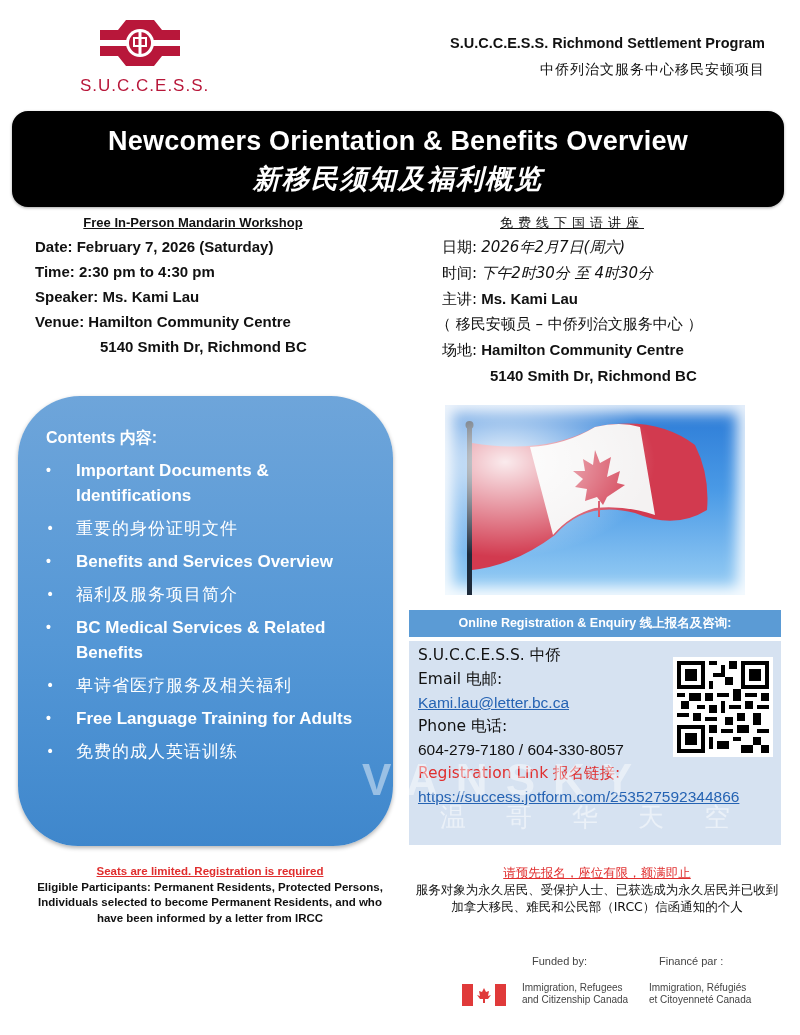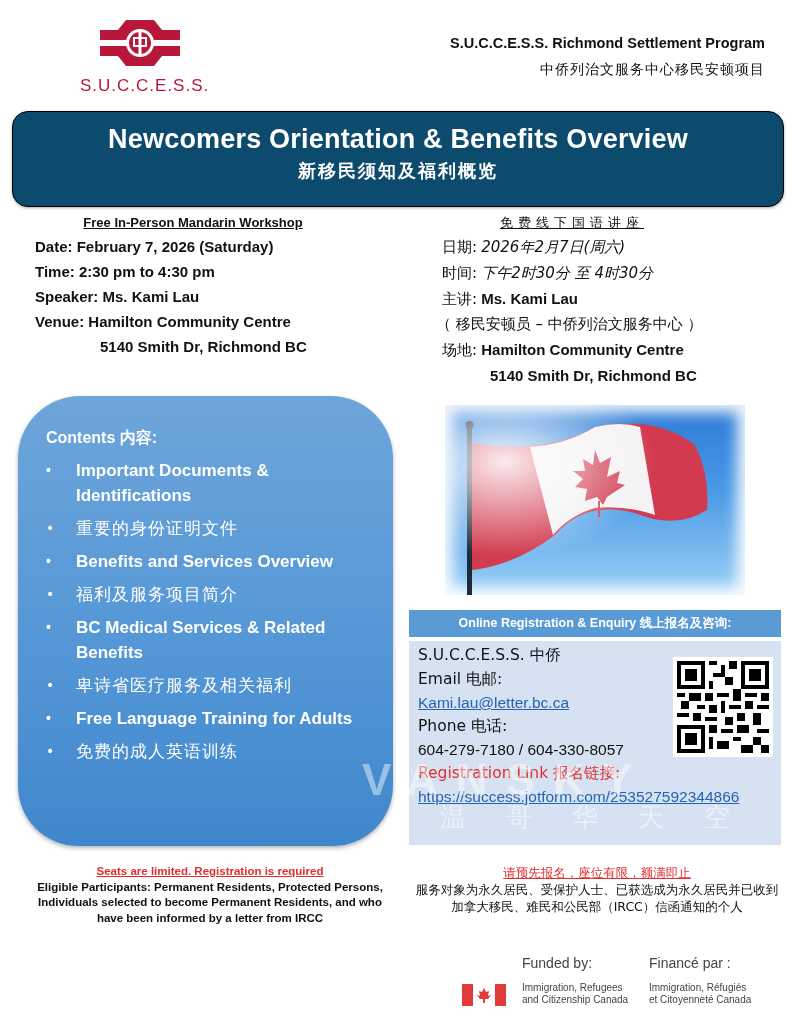--- a/index.html
+++ b/index.html
@@ -8,23 +8,23 @@
 
     
     .logo { position: absolute; left: 78px; top: 20px; width: 125px; height: 80px; }
     .logo svg { display: block; margin-left: 22px; }
     .logo-text { position: absolute; left: 2px; top: 56px; font-family: "Liberation Sans", sans-serif; font-size: 17px; color: #b8173a; letter-spacing: 1px; }
 
     .org-en { position: absolute; right: 35px; top: 35px; font-family: "Liberation Sans", sans-serif; font-weight: bold; font-size: 14.5px; color: #111; }
     .org-zh { position: absolute; right: 35px; top: 61px; font-family: "DejaVu Sans", sans-serif; font-size: 14px; color: #111; letter-spacing: 1px; }
 
     
-    .banner { position: absolute; left: 12px; top: 111px; width: 772px; height: 96px; background: #0c4a6e; border-radius: 16px; box-shadow: 0 1px 3px rgba(0,0,0,0.35); border: 1px solid #000000; text-align: center; color: #fff; }
+    .banner { position: absolute; left: 12px; top: 111px; width: 772px; height: 96px; background: #000000; border-radius: 16px; box-shadow: 0 1px 3px rgba(0,0,0,0.35); border: 3px solid #000000; text-align: center; color: #fff; }
     .banner-en { margin-top: 12px; font-family: "Liberation Sans", sans-serif; font-size: 27px; font-weight: bold; letter-spacing: 0.2px; }
-    .banner-zh { margin-top: 4px; font-family: "DejaVu Sans", sans-serif; font-size: 18px; font-weight: bold; letter-spacing: 2px; }
+    .banner-zh { margin-top: 4px; font-family: "DejaVu Sans", sans-serif; font-size: 27px; font-weight: bold; letter-spacing: 2px; font-style: italic; }
 
     
     .details { position: absolute; top: 214px; font-family: "Liberation Sans", sans-serif; font-weight: bold; font-size: 15px; line-height: 25px; color: #111; }
     .details-en { left: 35px; width: 360px; }
     .details-zh { left: 442px; width: 340px; }
     .details .subtitle { font-size: 13px; line-height: 18px; text-decoration: underline; text-align: center; margin-bottom: 2px; }
     .details-en .subtitle { width: 300px; margin-left: 8px; }
     .details-zh .subtitle { width: 260px; margin-left: 0; letter-spacing: 5px; font-weight: normal; font-family: "DejaVu Sans", sans-serif; }
     .details .row { white-space: nowrap; }
     .details .indent { padding-left: 65px; }
@@ -57,21 +57,21 @@
 
     
     .note { position: absolute; top: 864px; text-align: center; font-family: "Liberation Sans", sans-serif; font-weight: bold; font-size: 11.5px; line-height: 15.5px; color: #111; }
     .note-en { left: 25px; width: 370px; }
     .note-zh { left: 412px; width: 370px; font-family: "DejaVu Sans", sans-serif; font-weight: normal; font-size: 12.5px; line-height: 17px; }
     .note .warn { color: #e02e2e; text-decoration: underline; display: block; }
 
     
     .funded { position: absolute; left: 462px; top: 950px; width: 320px; height: 70px; font-family: "Liberation Sans", sans-serif; color: #444; }
     .funded .fl { position: absolute; left: 0; top: 34px; width: 44px; height: 22px; }
-    .funded .lbl { position: absolute; top: 5px; font-size: 14px; }
+    .funded .lbl { position: absolute; top: 5px; font-size: 11px; margin-left: 10px; }
     .funded .dept { position: absolute; top: 32px; font-size: 10px; line-height: 12px; }
     .c1 { left: 60px; }
     .c2 { left: 187px; }
   </style>
 </head>
 <body>
 
 <div class="logo">
   <svg width="80" height="46" viewBox="0 0 80 46">
     <path d="M0 10 L18 10 L26 0 L54 0 L62 10 L80 10 L80 36 L62 36 L54 46 L26 46 L18 36 L0 36 Z" fill="#b8173a"></path>

